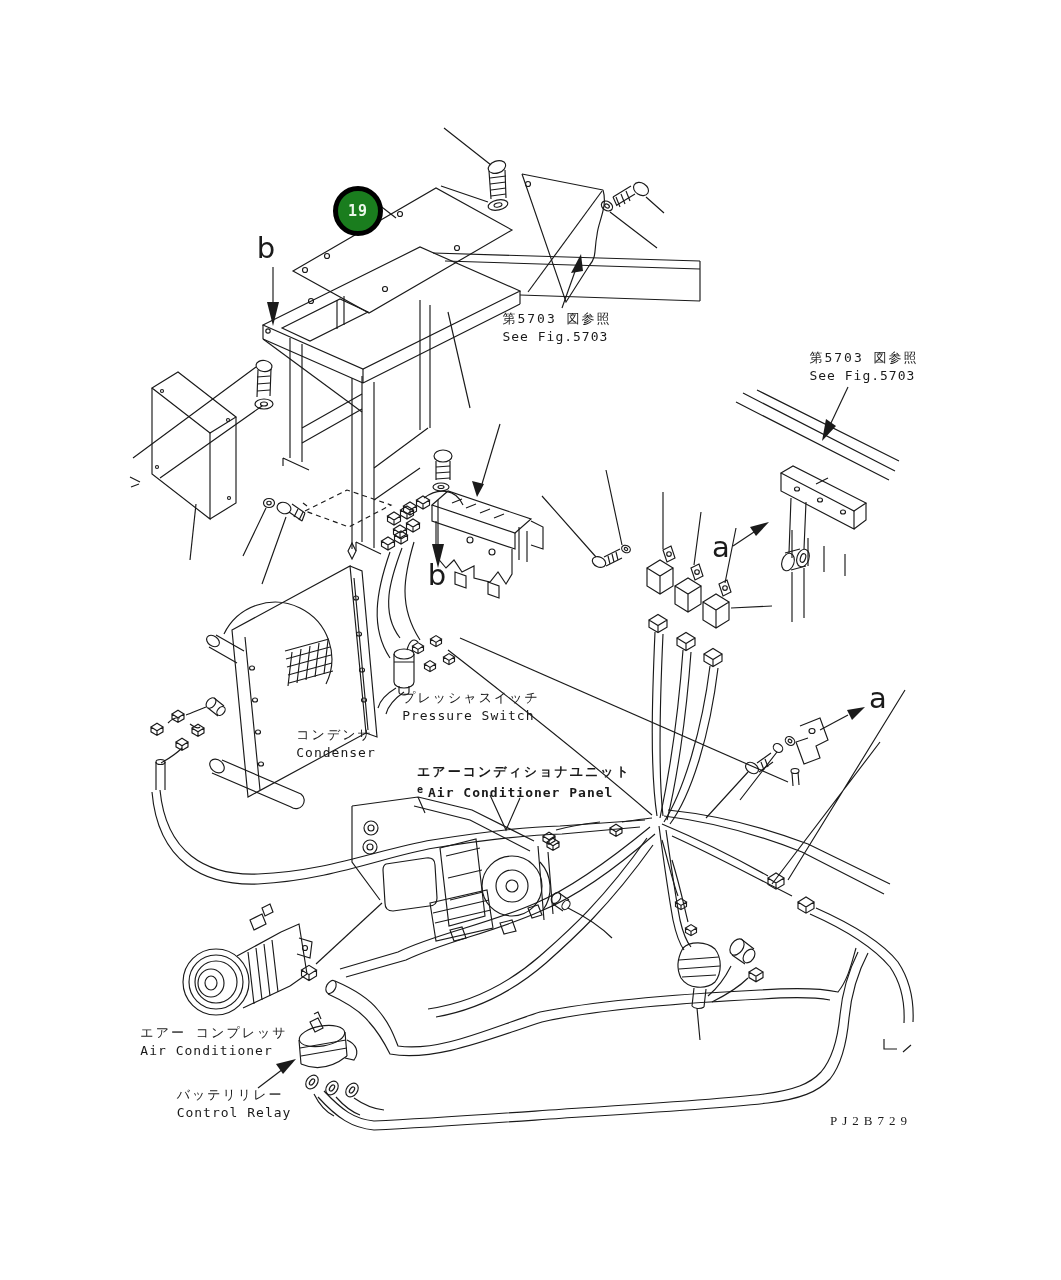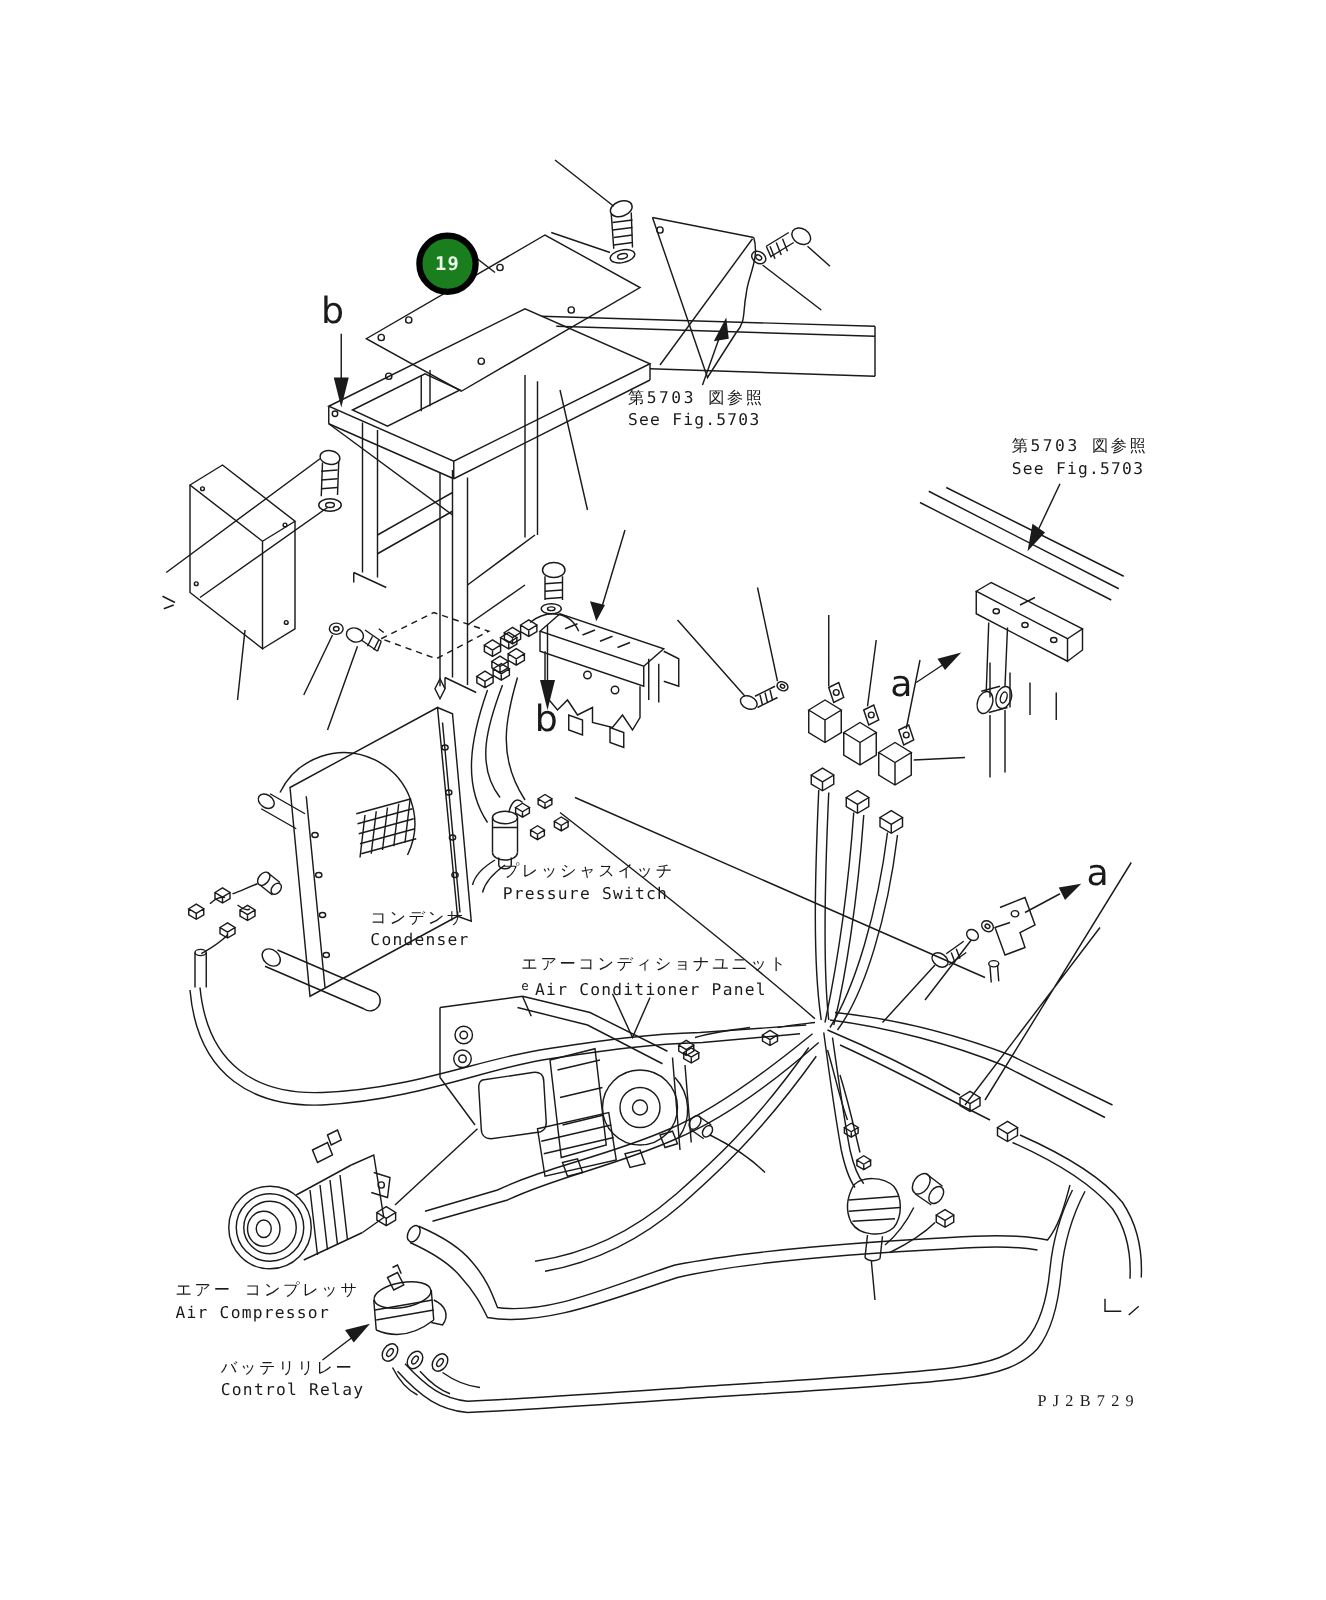--- a/index.html
+++ b/index.html
@@ -422,27 +422,27 @@
   <div class="en">See Fig.5703</div>
 </div>
 <div class="lbl" style="left:320px;top:726px;margin-left:16px;">
   <div class="jp">コンデンサ</div>
   <div class="en">Condenser</div>
 </div>
 <div class="lbl" style="left:471px;top:689px;">
   <div class="jp">プレッシャスイッチ</div>
   <div class="en">Pressure Switch</div>
 </div>
-<div class="lbl" style="left:524px;top:763px;">
+<div class="lbl" style="left:524px;top:763px;font-weight:bold;">
   <div class="jp">エアーコンディショナユニット</div>
   <div class="en"><span class="pre">e</span><span>Air Conditioner Panel</span></div>
 </div>
 <div class="lbl" style="left:214px;top:1024px;">
   <div class="jp">エアー コンプレッサ</div>
-  <div class="en">Air Compressor</div>
+  <div class="en">Air Conditioner</div>
 </div>
 <div class="lbl" style="left:234px;top:1086px;">
   <div class="jp">バッテリリレー</div>
   <div class="en">Control Relay</div>
 </div>
 
 <div class="pjnum">PJ2B729</div>
 
 </div>
 

